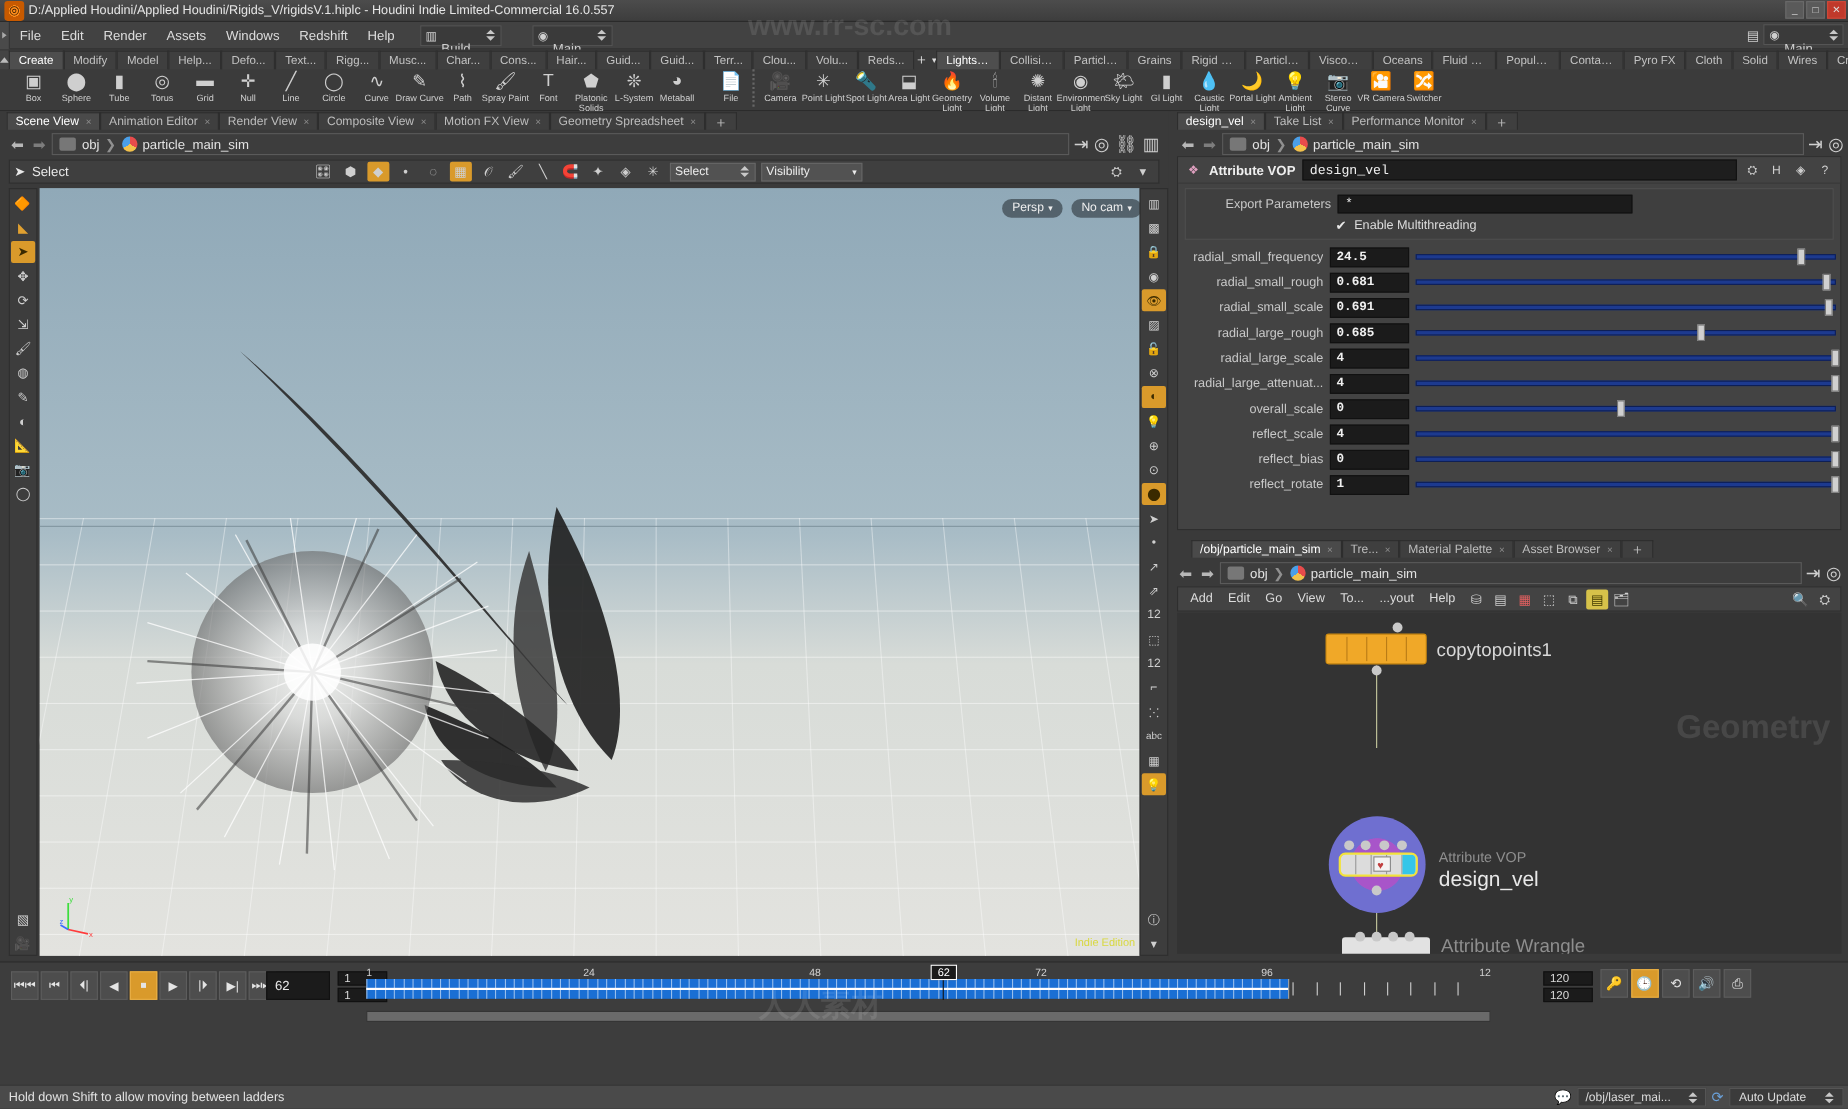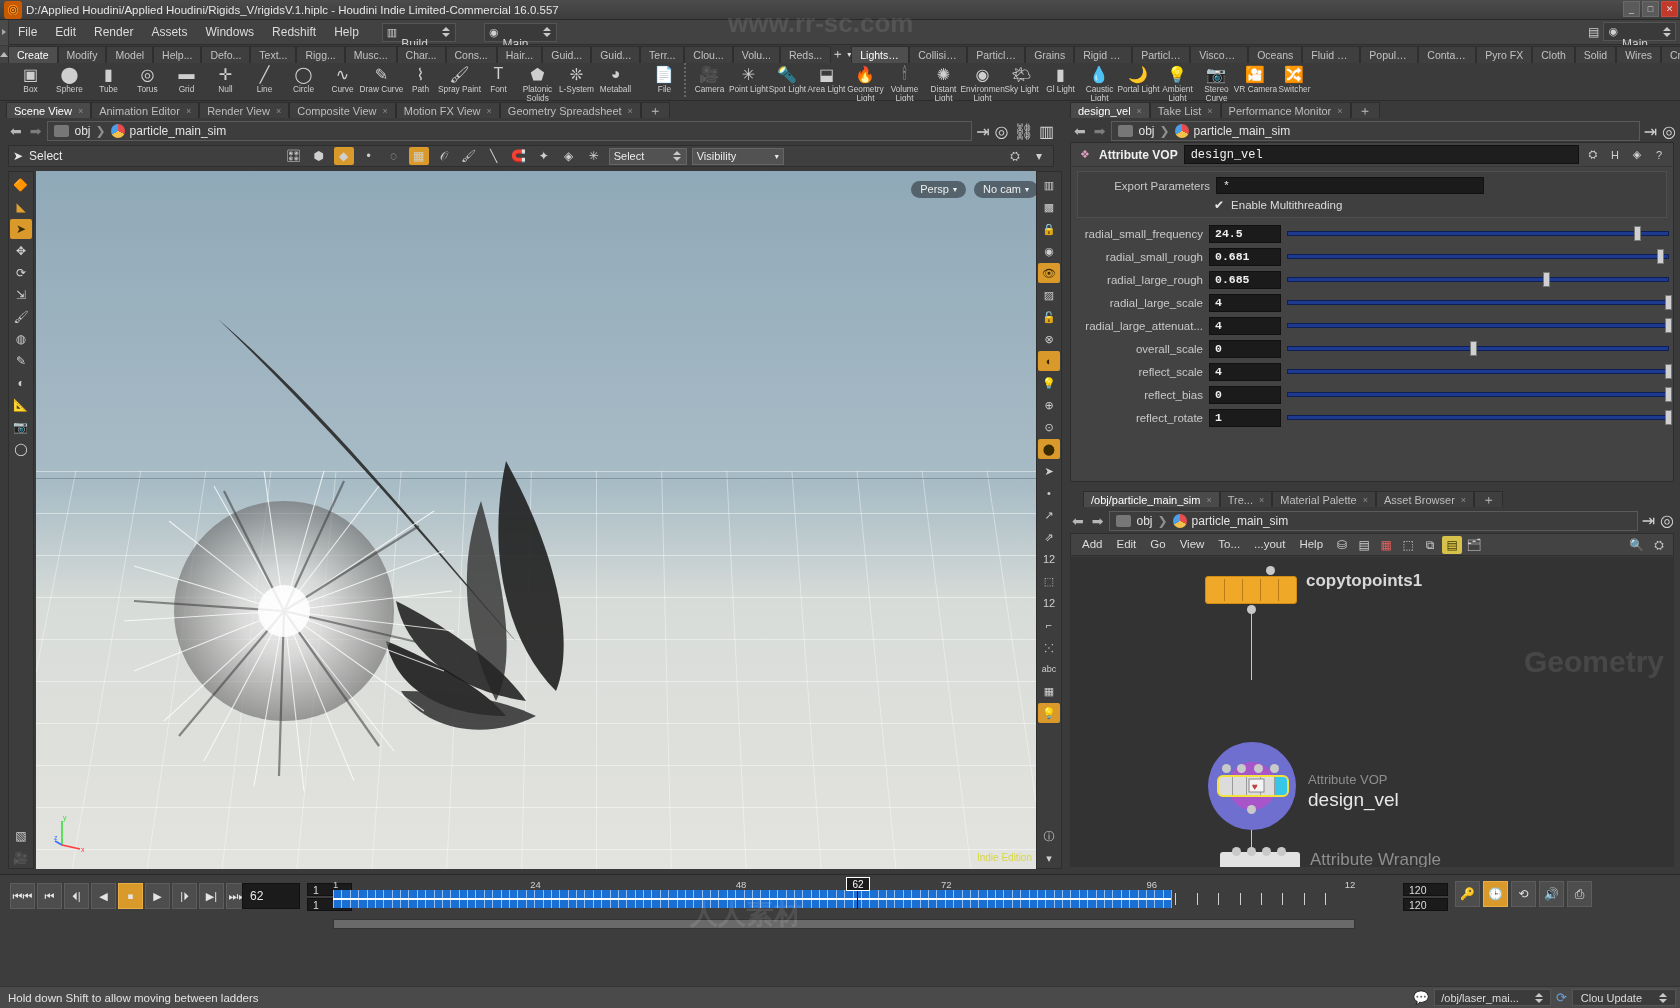--- a/index.html
+++ b/index.html
@@ -740,20 +740,28 @@
           </div>
           <div class="prow2">
             <span class="plabel">radial_small_rough</span>
             <span class="num">0.681</span>
             <div class="slider">
               <div class="track"></div>
               <div class="knob" style="left: calc(98% - 4px);"></div>
             </div>
           </div>
           <div class="prow2">
+            <span class="plabel">radial_small_scale</span>
+            <span class="num">0.691</span>
+            <div class="slider">
+              <div class="track"></div>
+              <div class="knob" style="left: calc(98.5% - 4px);"></div>
+            </div>
+          </div>
+          <div class="prow2">
             <span class="plabel">radial_large_rough</span>
             <span class="num">0.685</span>
             <div class="slider">
               <div class="track"></div>
               <div class="knob" style="left: calc(68% - 4px);"></div>
             </div>
           </div>
           <div class="prow2">
             <span class="plabel">radial_large_scale</span>
             <span class="num">4</span>
@@ -871,21 +879,21 @@
       <div class="wire" style="left:181px;top:253px;height:50px;"></div>
 
       <div class="node-copy">
         <i style="left:18px"></i>
           <i style="left:36px"></i>
           <i style="left:54px"></i>
           <i style="left:72px"></i>
       </div>
       <div class="dot" style="left:196px;top:9px;"></div>
       <div class="dot" style="left:177px;top:48px;"></div>
-      <div class="node-lbl" style="left:236px;top:14px;font-weight:bold;">copytopoints1</div>
+      <div class="node-lbl" style="left:236px;top:24px;">copytopoints1</div>
 
       <div class="vopnode"></div>
       <div class="vopbar">
         <span></span>
           <span></span>
         <span style="position:relative;">
           <svg width="18" height="18" style="position:absolute;left:1px;top:1px;">
             <rect x="1" y="1" width="15" height="13" fill="#f3f3f3" stroke="#888"></rect>
             <text x="4" y="12" font-size="10" fill="#c04040">♥</text>
           </svg>
@@ -1076,25 +1084,25 @@
       <span style="font-size:13px;">💬</span>
       <div class="sb-path">
         <span>/obj/laser_mai...</span>
         <span class="spin">
             <i class="up"></i>
             <i class="dn"></i>
           </span>
       </div>
       <span style="font-size:13px;color:#6aa0d8;">⟳</span>
       <div class="sb-auto">
-        <span>Clou Update</span>
+        <span>Auto Update</span>
         <span class="spin">
             <i class="up"></i>
             <i class="dn"></i>
           </span>
       </div>
     </div>
   </div>
 
-  <div class="wm" style="left:680px;top:8px;font-size:26px;margin-left:48px;">www.rr-sc.com</div>
+  <div class="wm" style="left:680px;top:8px;font-size:26px;">www.rr-sc.com</div>
   <div class="wm" style="left:690px;top:895px;font-size:28px;">人人素材</div>
 
 </div>
 
 </body></html>

